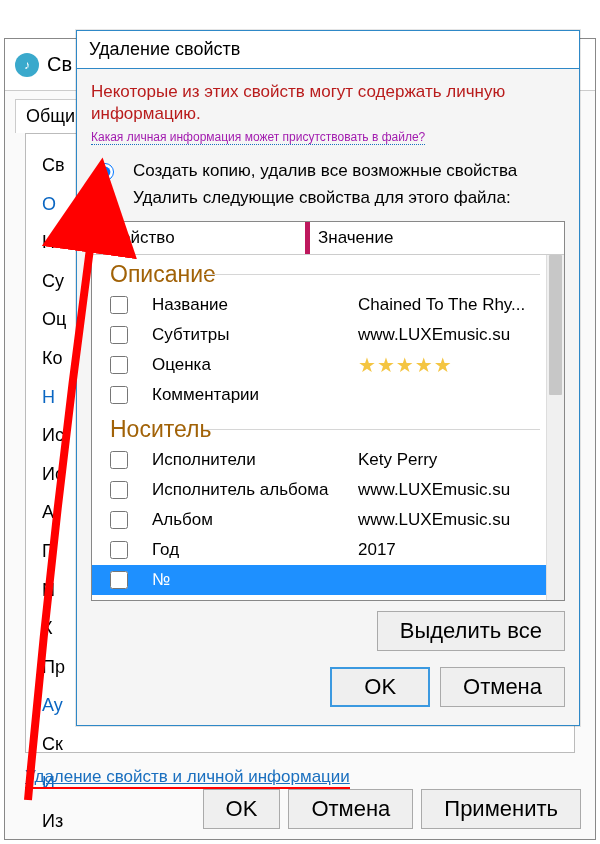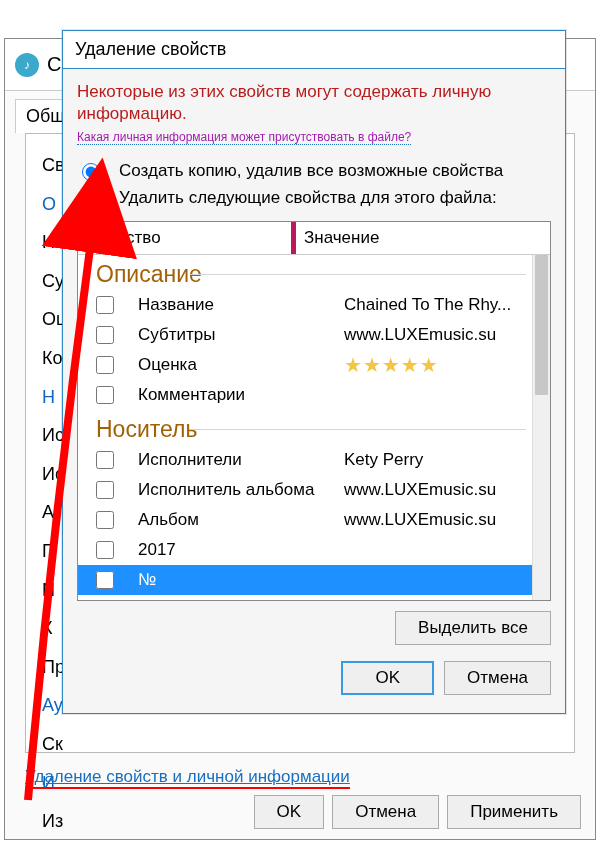--- a/index.html
+++ b/index.html
@@ -11,24 +11,24 @@
   .back-title .icon-circle { width: 24px; height: 24px; border-radius: 50%; background: #3aa9cc; display: flex; align-items: center; justify-content: center; color: #fff; font-size: 12px; font-weight: bold; }
   .back-tabs { padding: 8px 10px 0 10px; font-size: 18px; }
   .back-tabs span { padding: 6px 10px; border: 1px solid #ccc; border-bottom: none; background: #fff; display: inline-block; }
   .back-panel { margin: 0 20px; border: 1px solid #bbb; padding: 12px 16px; height: 620px; background: #fff; }
   .back-list div { font-size: 18px; color: #000; padding: 4px 0; line-height: 1.7; }
   .back-list .blue { color: #0a66c2; }
   .back-link { margin: 14px 20px 0 20px; }
   .back-link a { font-size: 17px; color: #1a6fbf; text-decoration: underline; }
   .back-link .red-under { border-bottom: 2px solid red; display: inline-block; }
   .back-buttons { position: absolute; bottom: 10px; right: 14px; display: flex; gap: 8px; }
-  .win-btn { background: #efefef; border: 1px solid #aaa; padding: 6px 22px; font-size: 17px; cursor: pointer; text-align: center; }
+  .win-btn { background: #efefef; border: 1px solid #aaa; padding: 6px 22px; font-size: 22px; cursor: pointer; text-align: center; }
 
   
-  .front-dialog { position: absolute; left: 62px; top: 30px; width: 504px; border: 1px solid #2e88c7; background: #f5f5f5; box-shadow: 0 0 0 1px rgba(0,0,0,0.1); }
+  .front-dialog { position: absolute; left: 76px; top: 30px; width: 504px; border: 1px solid #2e88c7; background: #f5f5f5; box-shadow: 0 0 0 1px rgba(0,0,0,0.1); }
   .front-titlebar { background: #fff; color: #000; font-size: 18px; padding: 8px 12px; border-bottom: 1px solid #2e88c7; }
   .front-body { padding: 12px 14px 18px 14px; }
   .intro { font-size: 17px; color: #b91c1c; margin-bottom: 2px; line-height: 1.3; }
   .link-blue { color: #a21caf; font-size: 12px; text-decoration: none; border-bottom: 1px dotted #1a6fbf; display: inline-block; margin-bottom: 12px; }
   .radio-row { display: flex; align-items: center; gap: 16px; font-size: 17px; padding: 3px 0; }
   .radio-row input { width: 18px; height: 18px; cursor: pointer; }
   .radio-row label { cursor: pointer; }
 
   .listbox { margin-top: 10px; border: 1px solid #888; background: #fff; height: 380px; display: flex; flex-direction: column; }
   .listhead { display: flex; border-bottom: 1px solid #ccc; font-size: 17px; }
@@ -152,20 +152,21 @@
             <span class="pname">Исполнитель альбома</span>
             <span class="pval">www.LUXEmusic.su</span>
           </div>
           <div class="prop-row">
             <input type="checkbox" style="">
             <span class="pname">Альбом</span>
             <span class="pval">www.LUXEmusic.su</span>
           </div>
           <div class="prop-row">
             <input type="checkbox" style="">
+            <span class="pname">Год</span>
             <span class="pval">2017</span>
           </div>
           <div class="prop-row selected">
             <input type="checkbox" style="">
             <span class="pname">№</span>
             <span class="pval"></span>
           </div>
           <div class="prop-row">
             <input type="checkbox" style="">
             <span class="pname">Жанр</span>

